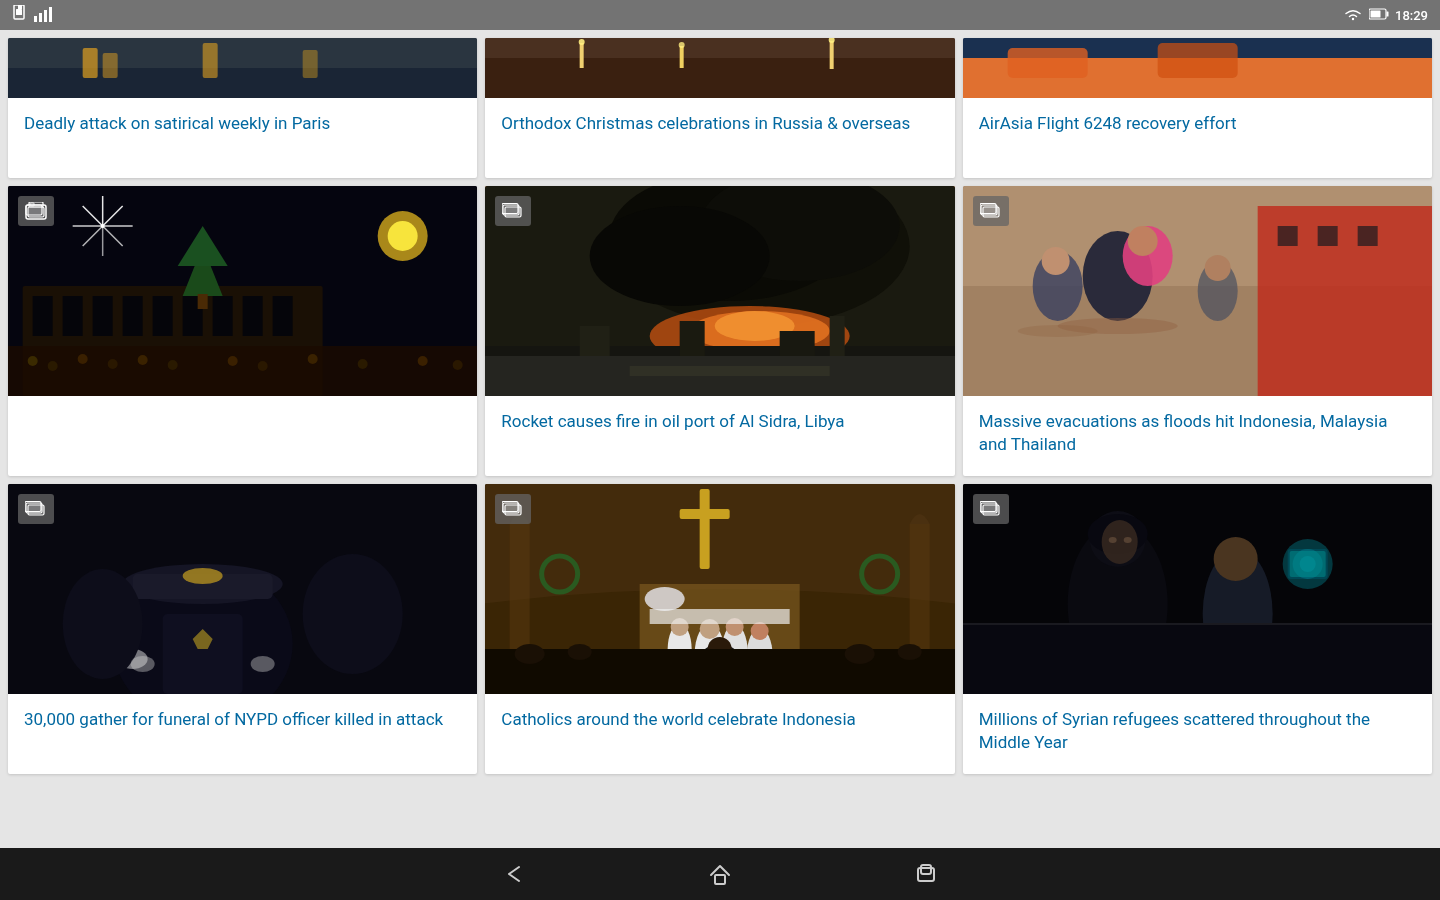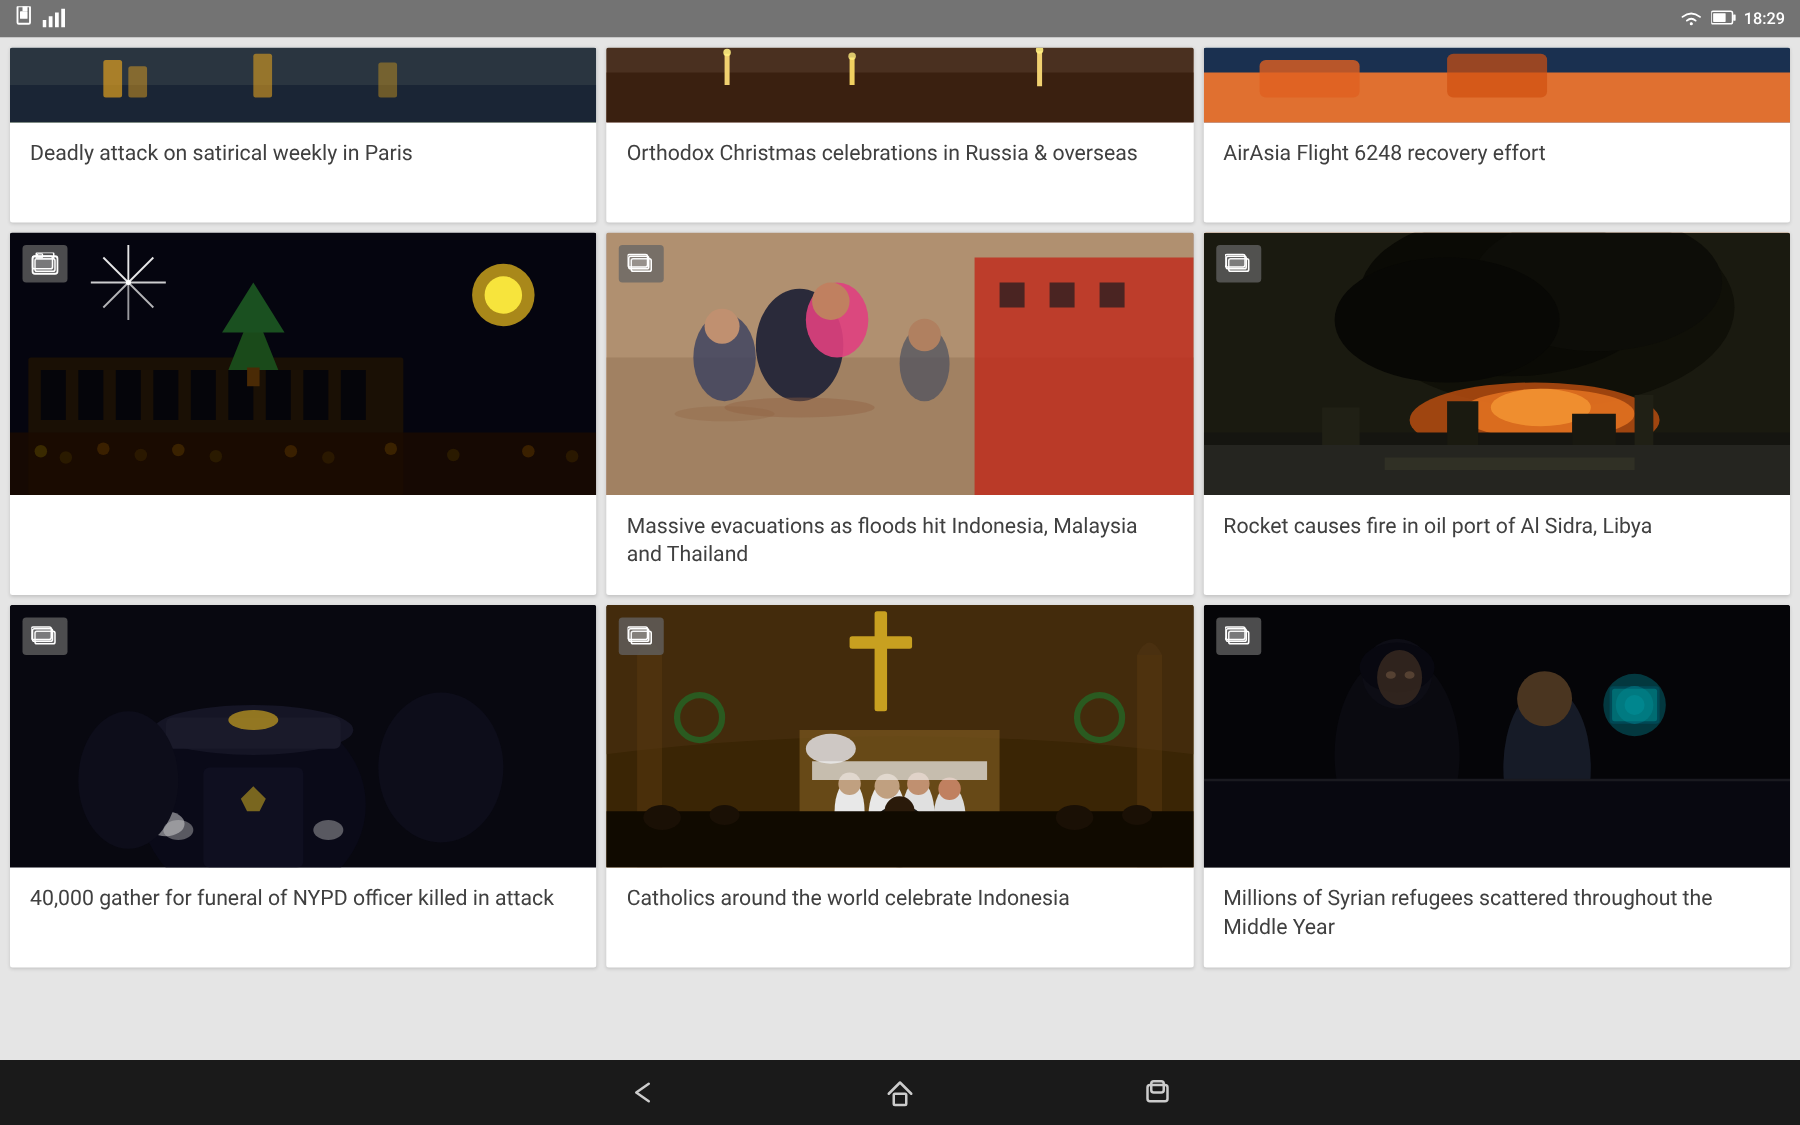--- a/index.html
+++ b/index.html
@@ -120,21 +120,21 @@
     }
 
     .card-title-area {
       padding: 14px 16px 16px;
       min-height: 80px;
     }
 
     .card-title {
       font-size: 17px;
       line-height: 1.35;
-      color: #404040;
+      color: #0369a1;
       font-weight: 400;
     }
 
     
     .img-content {
       width: 100%;
       height: 100%;
     }
 
     
@@ -311,94 +311,94 @@
             <rect x="5" y="1" width="4" height="3" rx="0.5" stroke="white" stroke-width="1"></rect>
 
             <rect x="3" y="5" width="16" height="10" rx="1.5" fill="rgba(255,255,255,0.15)" stroke="white" stroke-width="1.2"></rect>
             <rect x="1" y="3" width="16" height="10" rx="1.5" fill="rgba(200,200,200,0.2)" stroke="white" stroke-width="1.2"></rect>
           </svg>
         </div>
       </div>
     </div>
 
     <div class="card">
-      <div class="card-image-container img-floods">
+      <div class="card-image-container img-libya">
         <svg class="img-content" viewBox="0 0 480 210" preserveAspectRatio="xMidYMid slice">
 
-          <rect width="480" height="210" fill="#b09070"></rect>
-
-          <rect x="0" y="100" width="480" height="110" fill="#a08060" opacity="0.9"></rect>
-
-          <rect x="300" y="20" width="180" height="190" fill="#c0281a" opacity="0.8"></rect>
-
-          <rect x="320" y="40" width="20" height="20" fill="#1a1a20" opacity="0.7"></rect>
-          <rect x="360" y="40" width="20" height="20" fill="#1a1a20" opacity="0.7"></rect>
-          <rect x="400" y="40" width="20" height="20" fill="#1a1a20" opacity="0.7"></rect>
-
-          <ellipse cx="160" cy="90" rx="35" ry="45" fill="#2a2a3a"></ellipse>
-
-          <ellipse cx="190" cy="70" rx="25" ry="30" fill="#e04080" opacity="0.9"></ellipse>
-          <circle cx="185" cy="55" r="15" fill="#c08060"></circle>
-
-          <ellipse cx="100" cy="100" rx="25" ry="35" fill="#3a4060" opacity="0.8"></ellipse>
-          <circle cx="98" cy="75" r="14" fill="#c09070"></circle>
-
-          <ellipse cx="160" cy="140" rx="60" ry="8" fill="#906040" opacity="0.4"></ellipse>
-          <ellipse cx="100" cy="145" rx="40" ry="6" fill="#906040" opacity="0.3"></ellipse>
-
-          <ellipse cx="260" cy="105" rx="20" ry="30" fill="#4a5060" opacity="0.7"></ellipse>
-          <circle cx="260" cy="82" r="13" fill="#b08060"></circle>
+          <rect width="480" height="210" fill="#1a1a10"></rect>
+
+          <ellipse cx="280" cy="60" rx="150" ry="80" fill="#101008"></ellipse>
+          <ellipse cx="250" cy="50" rx="120" ry="65" fill="#0a0a05"></ellipse>
+          <ellipse cx="320" cy="40" rx="100" ry="55" fill="#0d0d08"></ellipse>
+          <ellipse cx="200" cy="70" rx="90" ry="50" fill="#080805"></ellipse>
+
+          <ellipse cx="270" cy="150" rx="100" ry="30" fill="#c05010" opacity="0.8"></ellipse>
+          <ellipse cx="280" cy="145" rx="70" ry="20" fill="#e07020" opacity="0.9"></ellipse>
+          <ellipse cx="275" cy="140" rx="40" ry="15" fill="#f09030" opacity="0.95"></ellipse>
+
+          <rect x="0" y="160" width="480" height="50" fill="#151510"></rect>
+          <rect x="100" y="140" width="30" height="30" fill="#202015"></rect>
+          <rect x="200" y="135" width="25" height="35" fill="#1a1a10"></rect>
+          <rect x="300" y="145" width="35" height="25" fill="#181810"></rect>
+          <rect x="350" y="130" width="15" height="40" fill="#202015"></rect>
+
+          <rect x="0" y="170" width="480" height="40" fill="#252520"></rect>
+          <rect x="150" y="180" width="200" height="10" fill="#303025"></rect>
         </svg>
         <div class="photo-icon-badge">
           <svg viewBox="0 0 22 18" fill="none">
             <rect x="3" y="5" width="16" height="10" rx="1.5" fill="rgba(255,255,255,0.15)" stroke="white" stroke-width="1.2"></rect>
             <rect x="1" y="3" width="16" height="10" rx="1.5" fill="rgba(200,200,200,0.2)" stroke="white" stroke-width="1.2"></rect>
             <rect x="0" y="1.5" width="16" height="10" rx="1.5" stroke="white" stroke-width="1.2"></rect>
           </svg>
         </div>
       </div>
       <div class="card-title-area">
-        <p class="card-title">Massive evacuations as floods hit Indonesia, Malaysia and Thailand</p>
-      </div>
-    </div>
-
-    <div class="card">
-      <div class="card-image-container img-libya">
+        <p class="card-title">Rocket causes fire in oil port of Al Sidra, Libya</p>
+      </div>
+    </div>
+
+    <div class="card">
+      <div class="card-image-container img-floods">
         <svg class="img-content" viewBox="0 0 480 210" preserveAspectRatio="xMidYMid slice">
 
-          <rect width="480" height="210" fill="#1a1a10"></rect>
-
-          <ellipse cx="280" cy="60" rx="150" ry="80" fill="#101008"></ellipse>
-          <ellipse cx="250" cy="50" rx="120" ry="65" fill="#0a0a05"></ellipse>
-          <ellipse cx="320" cy="40" rx="100" ry="55" fill="#0d0d08"></ellipse>
-          <ellipse cx="200" cy="70" rx="90" ry="50" fill="#080805"></ellipse>
-
-          <ellipse cx="270" cy="150" rx="100" ry="30" fill="#c05010" opacity="0.8"></ellipse>
-          <ellipse cx="280" cy="145" rx="70" ry="20" fill="#e07020" opacity="0.9"></ellipse>
-          <ellipse cx="275" cy="140" rx="40" ry="15" fill="#f09030" opacity="0.95"></ellipse>
-
-          <rect x="0" y="160" width="480" height="50" fill="#151510"></rect>
-          <rect x="100" y="140" width="30" height="30" fill="#202015"></rect>
-          <rect x="200" y="135" width="25" height="35" fill="#1a1a10"></rect>
-          <rect x="300" y="145" width="35" height="25" fill="#181810"></rect>
-          <rect x="350" y="130" width="15" height="40" fill="#202015"></rect>
-
-          <rect x="0" y="170" width="480" height="40" fill="#252520"></rect>
-          <rect x="150" y="180" width="200" height="10" fill="#303025"></rect>
+          <rect width="480" height="210" fill="#b09070"></rect>
+
+          <rect x="0" y="100" width="480" height="110" fill="#a08060" opacity="0.9"></rect>
+
+          <rect x="300" y="20" width="180" height="190" fill="#c0281a" opacity="0.8"></rect>
+
+          <rect x="320" y="40" width="20" height="20" fill="#1a1a20" opacity="0.7"></rect>
+          <rect x="360" y="40" width="20" height="20" fill="#1a1a20" opacity="0.7"></rect>
+          <rect x="400" y="40" width="20" height="20" fill="#1a1a20" opacity="0.7"></rect>
+
+          <ellipse cx="160" cy="90" rx="35" ry="45" fill="#2a2a3a"></ellipse>
+
+          <ellipse cx="190" cy="70" rx="25" ry="30" fill="#e04080" opacity="0.9"></ellipse>
+          <circle cx="185" cy="55" r="15" fill="#c08060"></circle>
+
+          <ellipse cx="100" cy="100" rx="25" ry="35" fill="#3a4060" opacity="0.8"></ellipse>
+          <circle cx="98" cy="75" r="14" fill="#c09070"></circle>
+
+          <ellipse cx="160" cy="140" rx="60" ry="8" fill="#906040" opacity="0.4"></ellipse>
+          <ellipse cx="100" cy="145" rx="40" ry="6" fill="#906040" opacity="0.3"></ellipse>
+
+          <ellipse cx="260" cy="105" rx="20" ry="30" fill="#4a5060" opacity="0.7"></ellipse>
+          <circle cx="260" cy="82" r="13" fill="#b08060"></circle>
         </svg>
         <div class="photo-icon-badge">
           <svg viewBox="0 0 22 18" fill="none">
             <rect x="3" y="5" width="16" height="10" rx="1.5" fill="rgba(255,255,255,0.15)" stroke="white" stroke-width="1.2"></rect>
             <rect x="1" y="3" width="16" height="10" rx="1.5" fill="rgba(200,200,200,0.2)" stroke="white" stroke-width="1.2"></rect>
             <rect x="0" y="1.5" width="16" height="10" rx="1.5" stroke="white" stroke-width="1.2"></rect>
           </svg>
         </div>
       </div>
       <div class="card-title-area">
-        <p class="card-title">Rocket causes fire in oil port of Al Sidra, Libya</p>
+        <p class="card-title">Massive evacuations as floods hit Indonesia, Malaysia and Thailand</p>
       </div>
     </div>
 
     <div class="card">
       <div class="card-image-container img-nypd">
         <svg class="img-content" viewBox="0 0 480 210" preserveAspectRatio="xMidYMid slice">
 
           <rect width="480" height="210" fill="#080810"></rect>
 
           <ellipse cx="200" cy="160" rx="90" ry="80" fill="#0a0a18"></ellipse>
@@ -422,21 +422,21 @@
         </svg>
         <div class="photo-icon-badge">
           <svg viewBox="0 0 22 18" fill="none">
             <rect x="3" y="5" width="16" height="10" rx="1.5" fill="rgba(255,255,255,0.15)" stroke="white" stroke-width="1.2"></rect>
             <rect x="1" y="3" width="16" height="10" rx="1.5" fill="rgba(200,200,200,0.2)" stroke="white" stroke-width="1.2"></rect>
             <rect x="0" y="1.5" width="16" height="10" rx="1.5" stroke="white" stroke-width="1.2"></rect>
           </svg>
         </div>
       </div>
       <div class="card-title-area">
-        <p class="card-title">40,000 gather for funeral of NYPD officer killed in attack</p>
+        <p class="card-title">30,000 gather for funeral of NYPD officer killed in attack</p>
       </div>
     </div>
 
     <div class="card">
       <div class="card-image-container img-catholics">
         <svg class="img-content" viewBox="0 0 480 210" preserveAspectRatio="xMidYMid slice">
 
           <rect width="480" height="210" fill="#3a2505"></rect>
 
           <path d="M0,0 Q240,-30 480,0 L480,120 Q240,90 0,120 Z" fill="#4a3010" opacity="0.6"></path>

